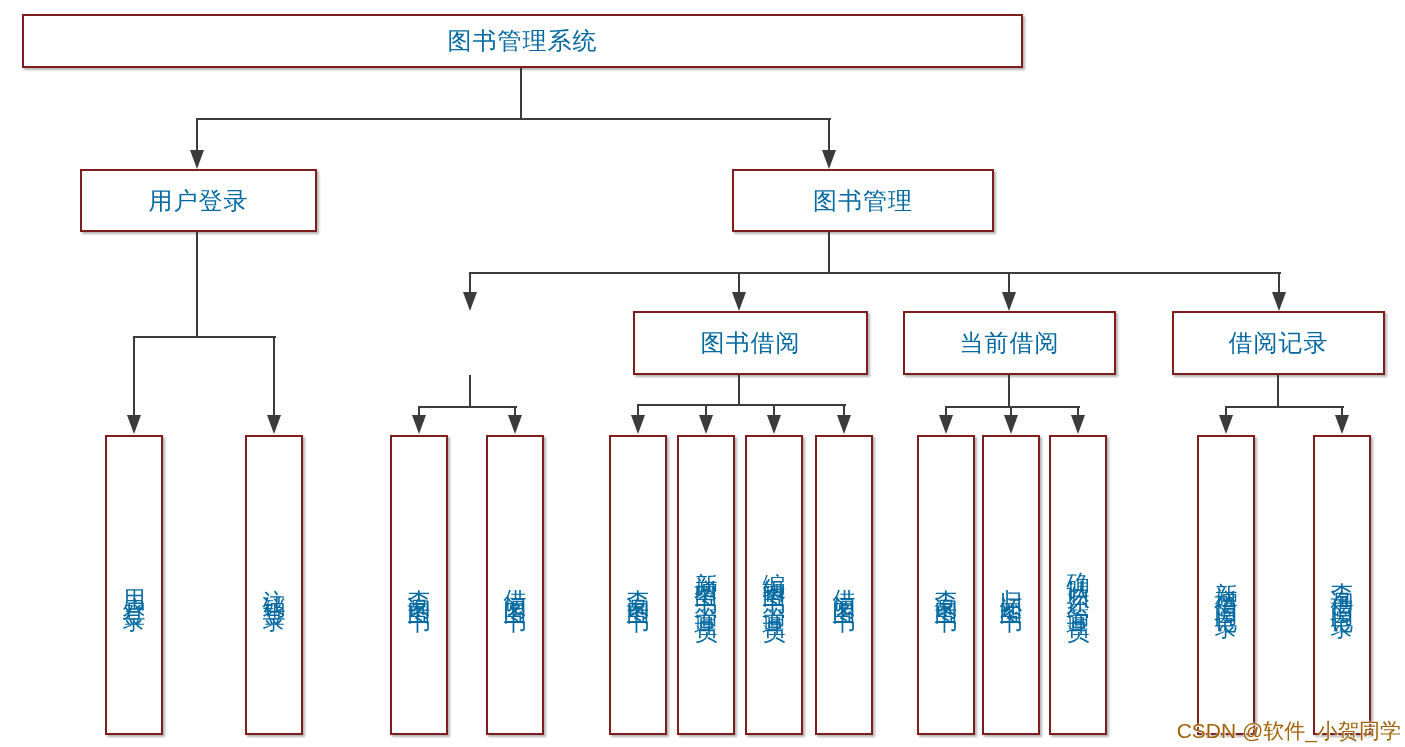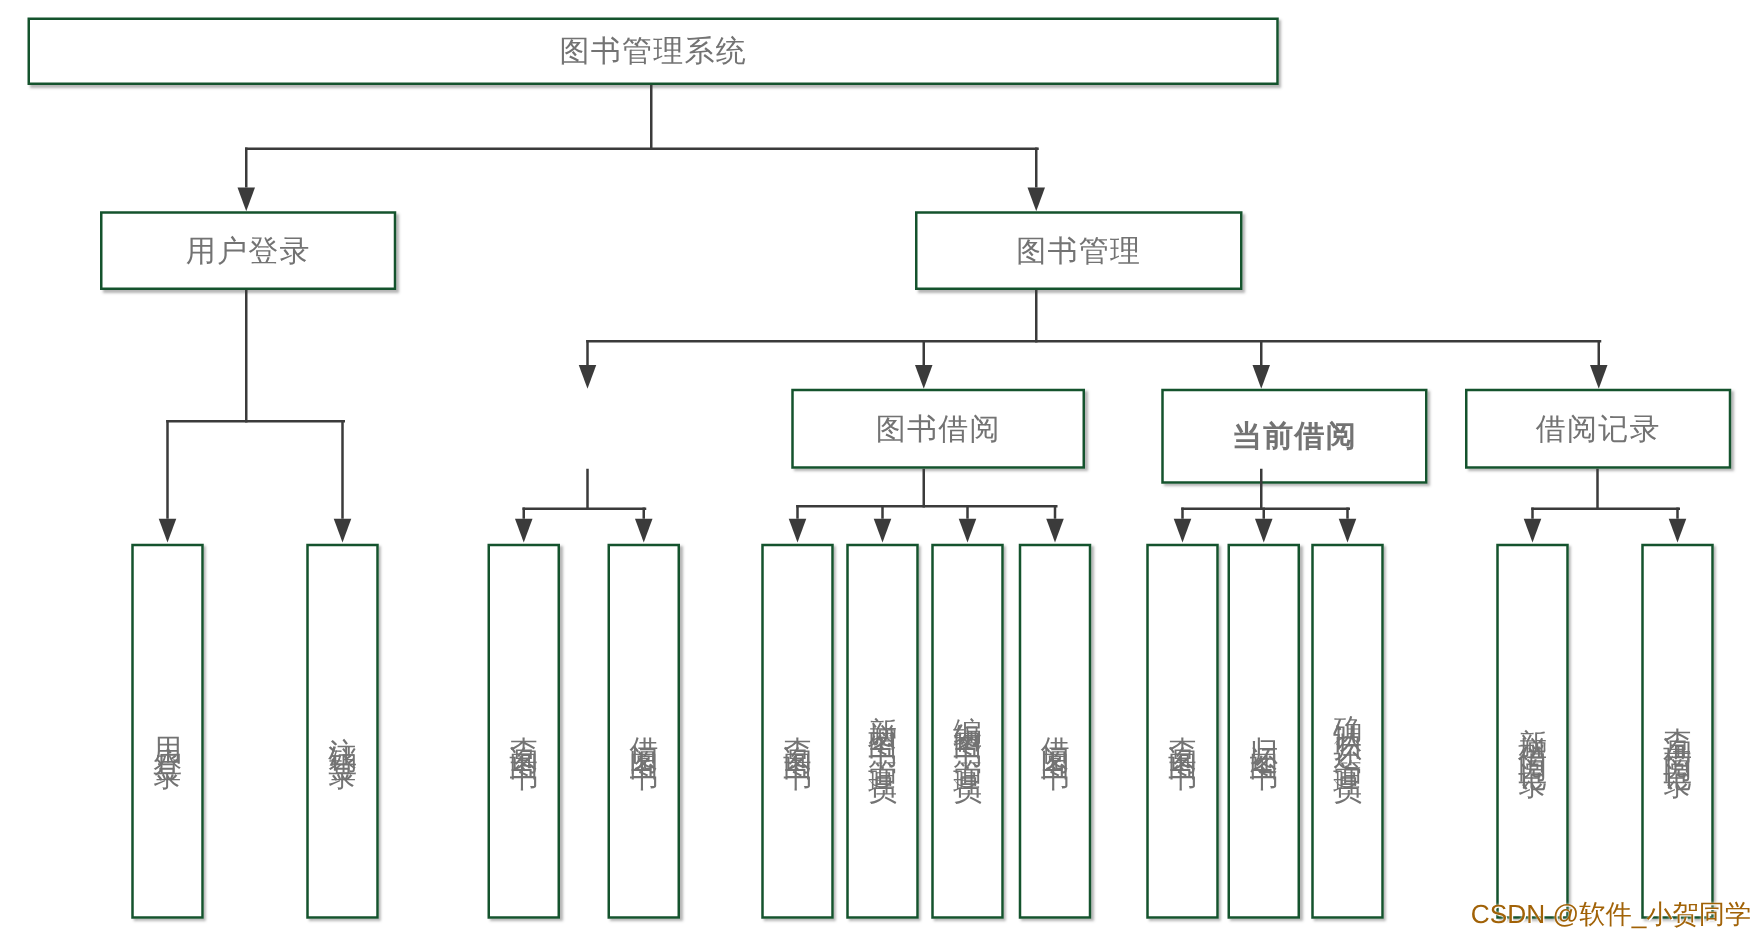--- a/index.html
+++ b/index.html
@@ -1,23 +1,23 @@
 <!DOCTYPE html>
 <html><head>
 <meta charset="utf-8">
 <style>
   html,body{margin:0;padding:0;background:#ffffff;}
   .canvas{
     position:relative;width:1405px;height:747px;background:#ffffff;
     font-family:"Liberation Sans","DejaVu Sans",sans-serif;overflow:hidden;
   }
   .box{
-    position:absolute;background:#ffffff;border:2px solid #14532d;
+    position:absolute;background:#ffffff;border:2px solid #7f1d1d;
     box-sizing:border-box;display:flex;align-items:center;justify-content:center;
-    color:#737373;box-shadow:2px 2px 2px rgba(90,90,90,0.45);
+    color:#0369a1;box-shadow:2px 2px 2px rgba(90,90,90,0.45);
   }
   .hbox{font-size:24px;letter-spacing:1px;white-space:nowrap;}
   .vbox{
     writing-mode:vertical-rl;text-orientation:upright;
     font-size:23px;letter-spacing:7px;line-height:1;
     width:58px;top:435px;height:300px;
   }
   .vline{position:absolute;width:2px;background:#3b3b3b;}
   .hline{position:absolute;height:2px;background:#3b3b3b;}
   .arrow{position:absolute;width:2px;background:#3b3b3b;}
@@ -52,21 +52,21 @@
   <div class="arrow" style="left:273px;top:336px;height:79px;"></div>
 
   <div class="vline" style="left:828px;top:232px;height:42px;"></div>
   <div class="hline" style="left:469px;top:272px;width:812px;"></div>
   <div class="arrow" style="left:469px;top:272px;height:20px;"></div>
   <div class="arrow" style="left:738px;top:272px;height:20px;"></div>
   <div class="arrow" style="left:1008px;top:272px;height:20px;"></div>
   <div class="arrow" style="left:1278px;top:272px;height:20px;"></div>
 
   <div class="box hbox" style="left:633px;top:311px;width:235px;height:64px;">图书借阅</div>
-  <div class="box hbox" style="left:929px;top:311px;width:213px;height:76px;font-weight:bold;">当前借阅</div>
+  <div class="box hbox" style="left:903px;top:311px;width:213px;height:64px;">当前借阅</div>
   <div class="box hbox" style="left:1172px;top:311px;width:213px;height:64px;">借阅记录</div>
 
   <div class="vline" style="left:469px;top:375px;height:33px;"></div>
   <div class="hline" style="left:418px;top:406px;width:99px;"></div>
   <div class="arrow" style="left:418px;top:406px;height:9px;"></div>
   <div class="arrow" style="left:514px;top:406px;height:9px;"></div>
 
   <div class="vline" style="left:738px;top:375px;height:31px;"></div>
   <div class="hline" style="left:637px;top:404px;width:209px;"></div>
   <div class="arrow" style="left:637px;top:404px;height:11px;"></div>

